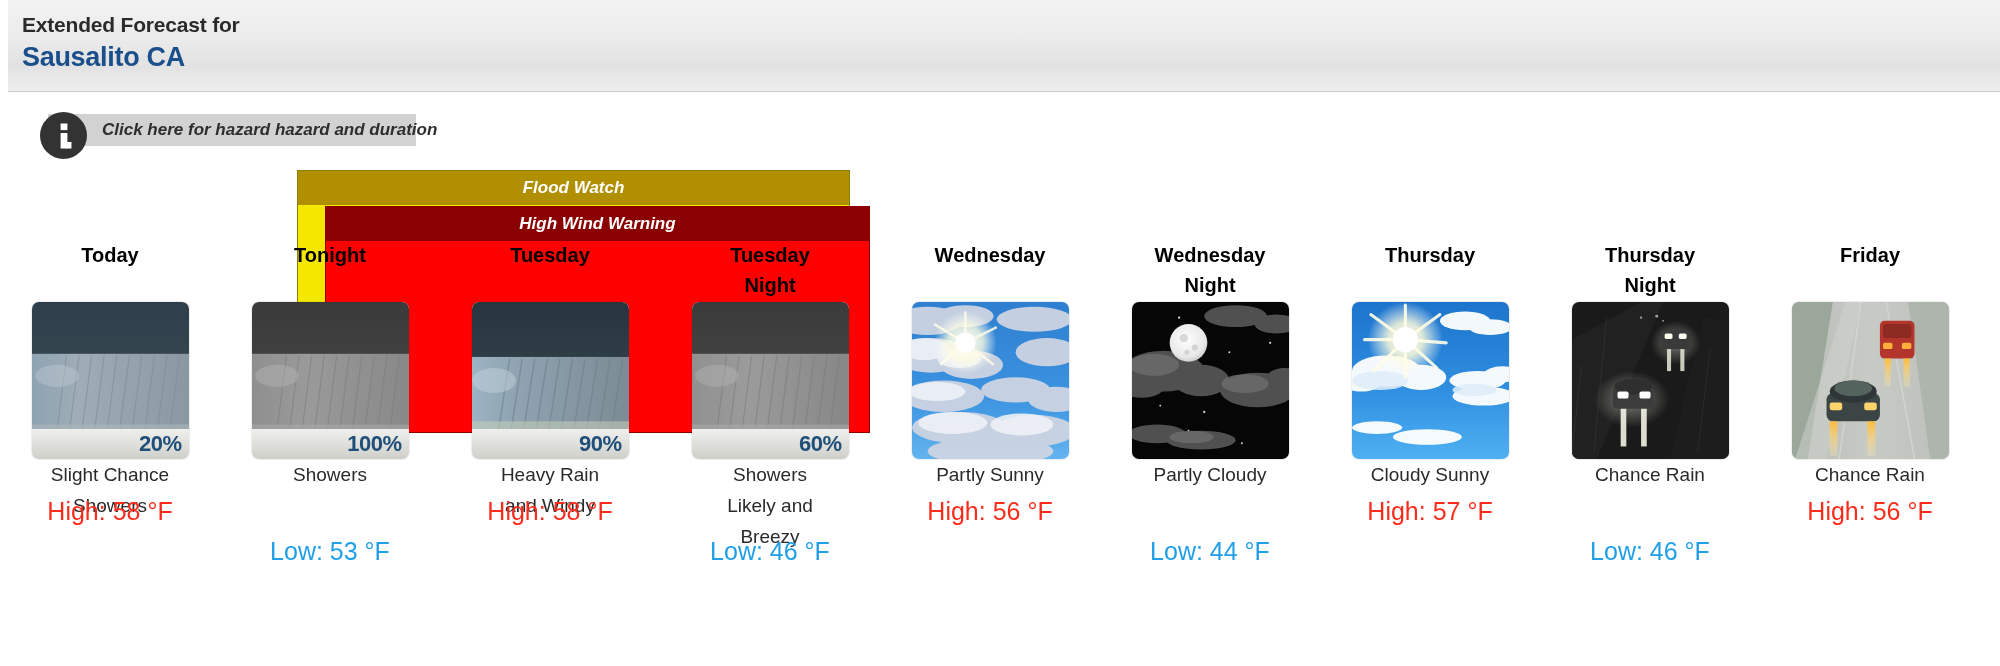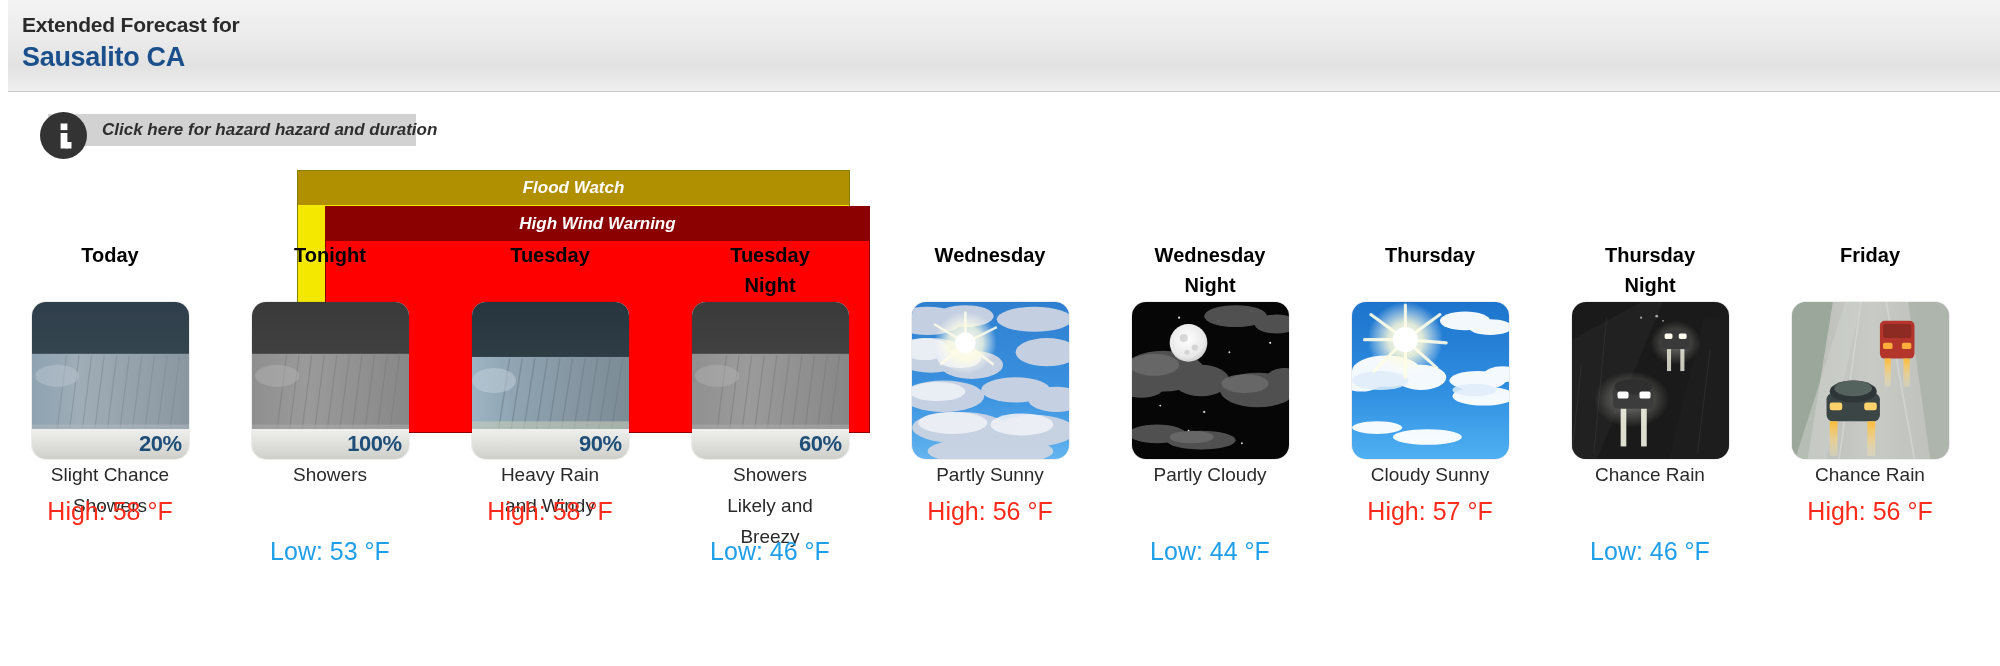--- a/index.html
+++ b/index.html
@@ -89,21 +89,21 @@
     position: relative;
   }
   .fc-day {
     font-size: 20px; font-weight: bold; color: #000000;
     text-align: center; line-height: 30px;
     height: 62px; width: 100%;
     white-space: pre-line;
   }
   .fc-icon-wrap {
     width: 157px; height: 157px;
-    border-radius: 14px; overflow: hidden;
+    border-radius: 7px; overflow: hidden;
     position: relative;
     background: #ffffff;
     box-shadow: 0 0 0 1px rgba(0,0,0,0.07);
   }
   .fc-desc {
     margin-top: 0;
     font-size: 19px; color: #2a2a2a;
     text-align: center; line-height: 31px;
     width: 170px; white-space: pre-line;
   }

